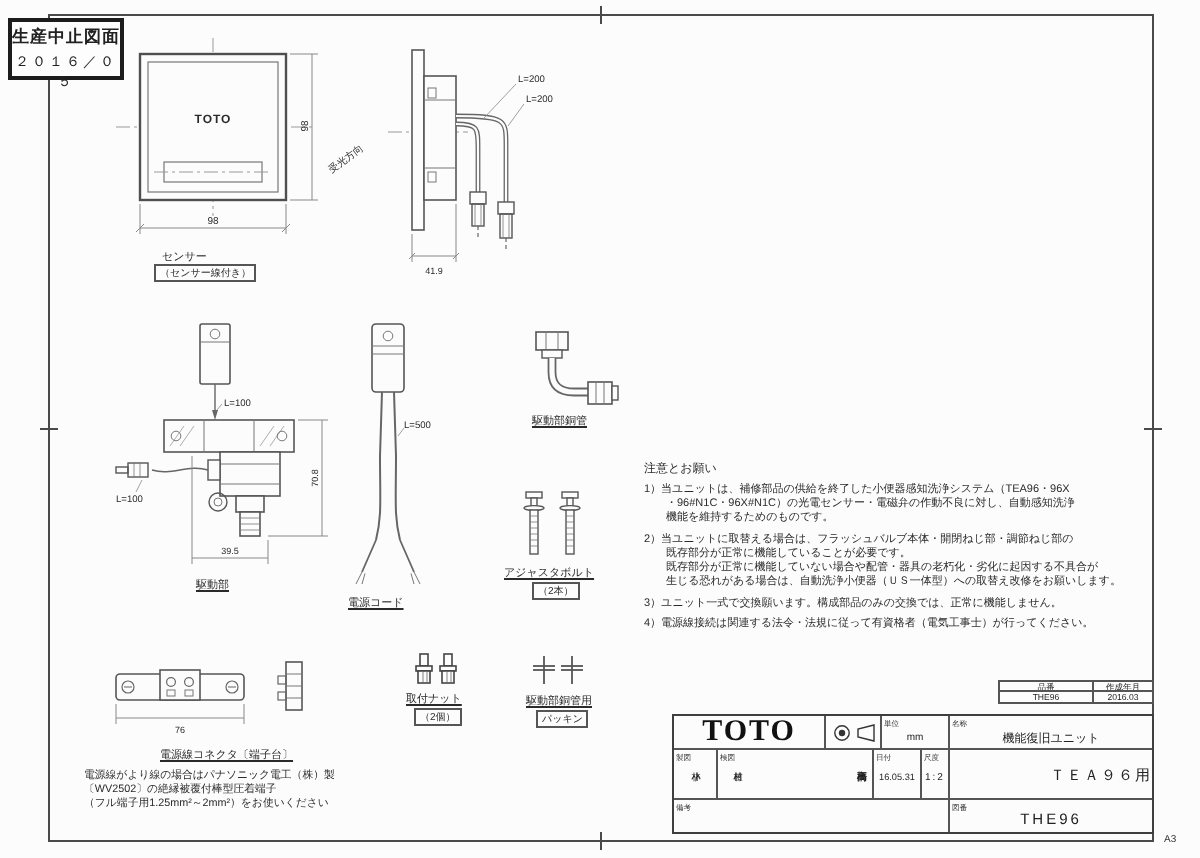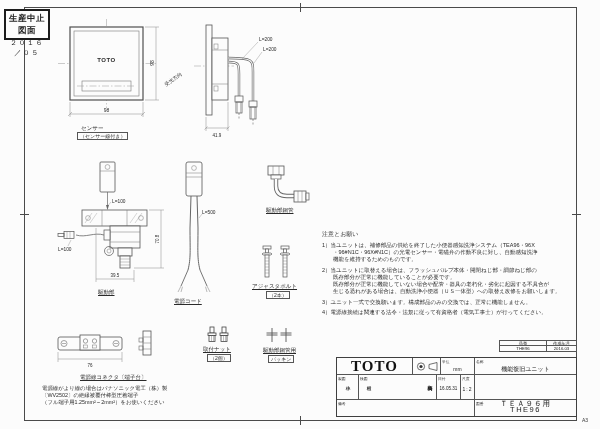--- a/index.html
+++ b/index.html
@@ -3,21 +3,21 @@
 <meta charset="utf-8">
 <style>
   html,body{margin:0;padding:0;}
   body{background:#e8e8e8;font-family:"Liberation Sans",sans-serif;}
   .page{position:relative;width:600px;height:429px;background:#fcfcfc;overflow:hidden;color:#222;}
   .abs{position:absolute;}
   
   .frame{position:absolute;left:24px;top:7px;width:553px;height:414px;border:1px solid #4a4a4a;box-sizing:border-box;}
   .tick{position:absolute;background:#4a4a4a;}
   
-  .stamp{position:absolute;left:4px;top:9px;width:46px;height:31px;border:2px solid #1c1c1c;background:#fdfdfd;box-sizing:border-box;text-align:center;z-index:5;}
+  .stamp{position:absolute;left:4px;top:9px;width:58px;height:31px;border:2px solid #1c1c1c;background:#fdfdfd;box-sizing:border-box;text-align:center;z-index:5;}
   .stamp .l1{font-size:8.5px;font-weight:bold;letter-spacing:0.5px;margin-top:2px;}
   .stamp .l2{font-size:7px;letter-spacing:1.5px;margin-top:1px;}
   
   .lbl{position:absolute;font-size:5.5px;color:#2a2a2a;white-space:nowrap;}
   .lbl-u{text-decoration:underline;}
   .lbl-box{border:0.5px solid #555;padding:0 2px;background:#fcfcfc;}
   .tiny{font-size:5px;}
   
   .notes{position:absolute;left:322px;top:230px;width:258px;color:#2a2a2a;}
   .notes .title{font-size:6px;margin-bottom:3px;white-space:nowrap;}
@@ -351,21 +351,21 @@
 
     <div class="cell" style="left:0;top:42px;width:138px;height:16px;border-bottom:none;">
       <div class="hdr">備考</div>
     </div>
 
     <div class="cell" style="left:138px;top:0;width:101px;height:17px;border-right:none;">
       <div class="hdr">名称</div>
       <div style="text-align:center;font-size:6px;margin-top:7px;">機能復旧ユニット</div>
     </div>
     <div class="cell" style="left:138px;top:17px;width:101px;height:25px;border-right:none;">
-      <div style="text-align:center;font-size:7.5px;letter-spacing:1px;margin-top:24px;">ＴＥＡ９６用</div>
+      <div style="text-align:right;font-size:7.5px;letter-spacing:1px;margin-top:8px;">ＴＥＡ９６用</div>
     </div>
     <div class="cell" style="left:138px;top:42px;width:101px;height:16px;border-right:none;border-bottom:none;">
       <div class="hdr">図番</div>
       <div style="text-align:center;font-size:7.5px;letter-spacing:1.5px;margin-top:5px;">THE96</div>
     </div>
   </div>
 
   <div class="sheet-size">A3</div>
 
 </div>

